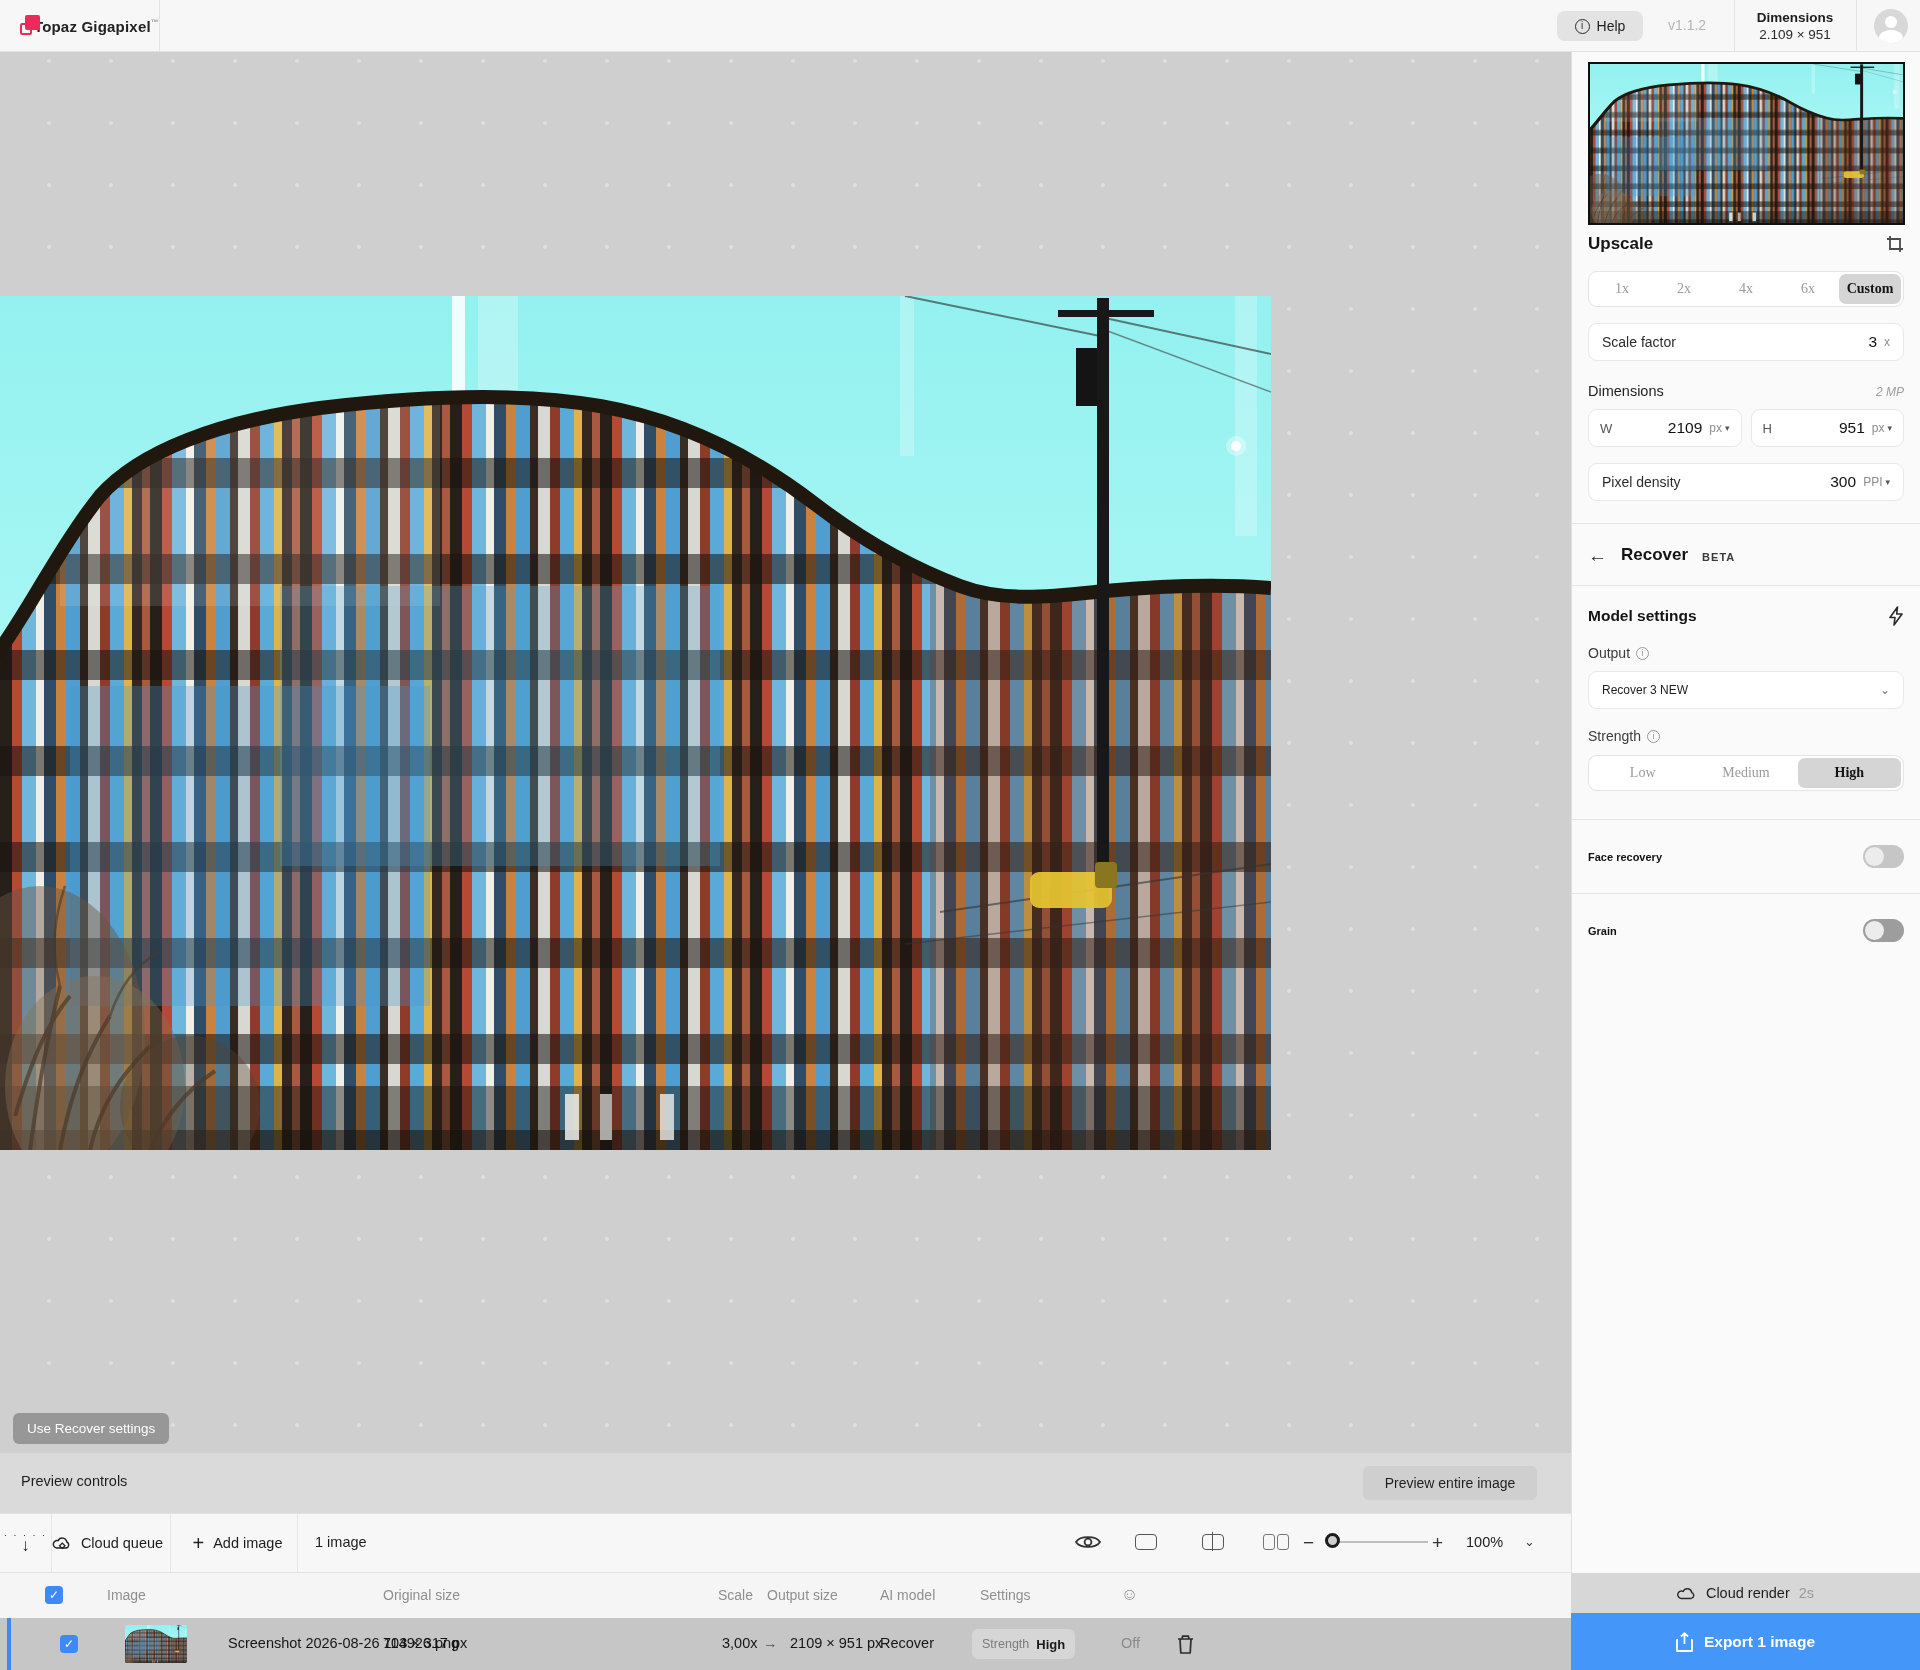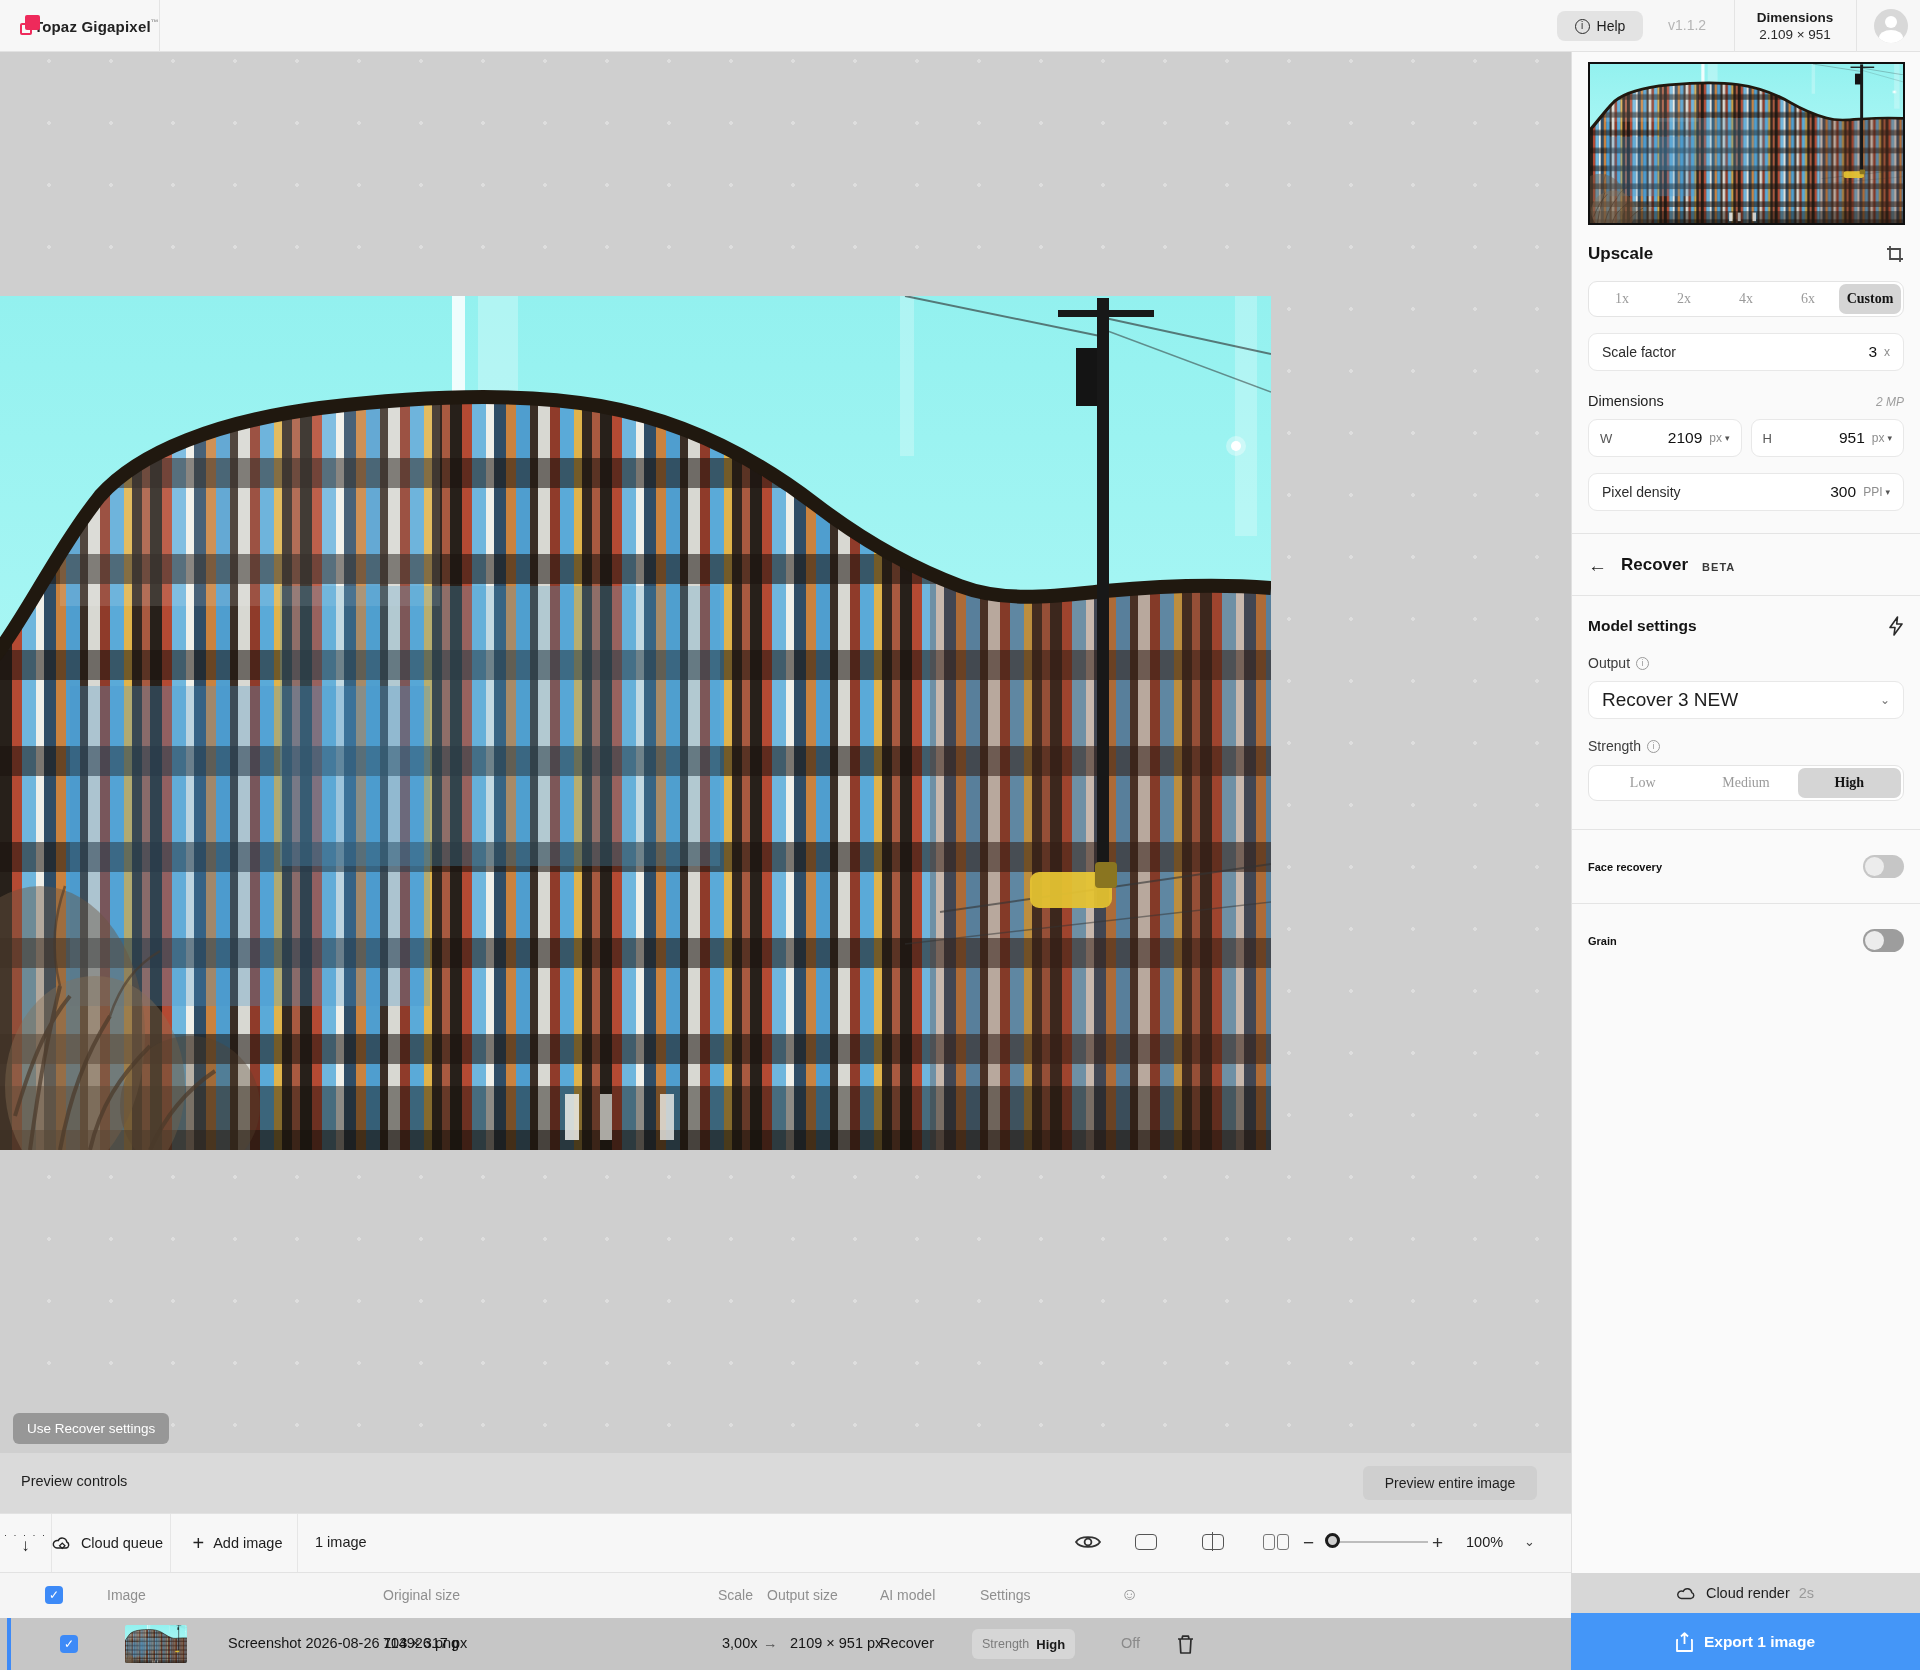--- a/index.html
+++ b/index.html
@@ -105,21 +105,21 @@
   .chip .cvl { font-size:13px; color:#1a1a1a; font-weight:600; }
   .off-val { color:#8a8a8a !important; }
   .trash-btn { position:absolute; left:1176px; top:14px; width:24px; height:24px; background:none;
     border:none; cursor:pointer; }
 
   
   .sidebar { position:absolute; left:1571px; top:52px; width:349px; height:1521px;
     background:#fafafa; border-left:1px solid #e0e0e0; padding:10px 16px 0 16px; }
   .side-thumb { width:317px; height:163px; border:2px solid #101010; overflow:hidden; }
   .sec-title-row { display:flex; align-items:center; justify-content:space-between;
-    margin-top:19px; }
+    margin-top:9px; }
   .sec-title { font-size:17px; font-weight:700; color:#141414; }
   .seg { display:flex; background:#fff; border:1px solid #e4e4e4; border-radius:9px;
     height:36px; margin-top:17px; padding:2px; }
   .seg button { flex:1; border:none; background:none; border-radius:7px; font-size:14px;
     color:#9a9a9a; cursor:pointer; font-family:Liberation Serif, serif; }
   .seg button.sel { background:#d5d5d5; color:#141414; font-weight:600; }
   .field { background:#fff; border:1px solid #e8e8e8; border-radius:9px; height:38px;
     display:flex; align-items:center; padding:0 13px; margin-top:16px; }
   .field .fl { font-size:14px; color:#2c2c2c; flex:1; }
   .field .fv { font-size:15.5px; color:#111; }
@@ -136,21 +136,21 @@
   .back-arrow { font-size:19px; color:#222; cursor:pointer; background:none; border:none;
     font-family:inherit; line-height:1; }
   .recover-title { font-size:17px; font-weight:700; color:#141414; }
   .beta { font-size:11px; letter-spacing:1px; color:#3a3a3a; font-weight:600; margin-top:3px; }
   .ms-row { display:flex; align-items:center; justify-content:space-between; margin-top:20px; }
   .ms-title { font-size:15.5px; font-weight:700; color:#141414; }
   .lbl-info { display:flex; align-items:center; gap:6px; margin-top:19px; font-size:14px;
     color:#3c3c3c; }
   .dropdown { background:#fff; border:1px solid #e8e8e8; border-radius:9px; height:38px;
     display:flex; align-items:center; padding:0 13px; margin-top:10px; cursor:pointer; }
-  .dropdown .dv { font-size:19px; color:#1d1d1d; flex:1; }
+  .dropdown .dv { font-size:12px; color:#1d1d1d; flex:1; }
   .dropdown .dd-caret { font-size:12px; color:#777; }
   .toggle-row { display:flex; align-items:center; justify-content:space-between; padding:25px 0; }
   .toggle-row .tl { font-size:11px; font-weight:700; color:#101010;text-align:center; }
   .toggle { width:41px; height:23px; border-radius:12px; position:relative; cursor:pointer;
     border:none; }
   .toggle.light { background:#c6c6c6; }
   .toggle.dark { background:#9d9d9d; }
   .toggle .knob { position:absolute; left:2px; top:2px; width:19px; height:19px;
     border-radius:50%; background:#ececec; }
 

